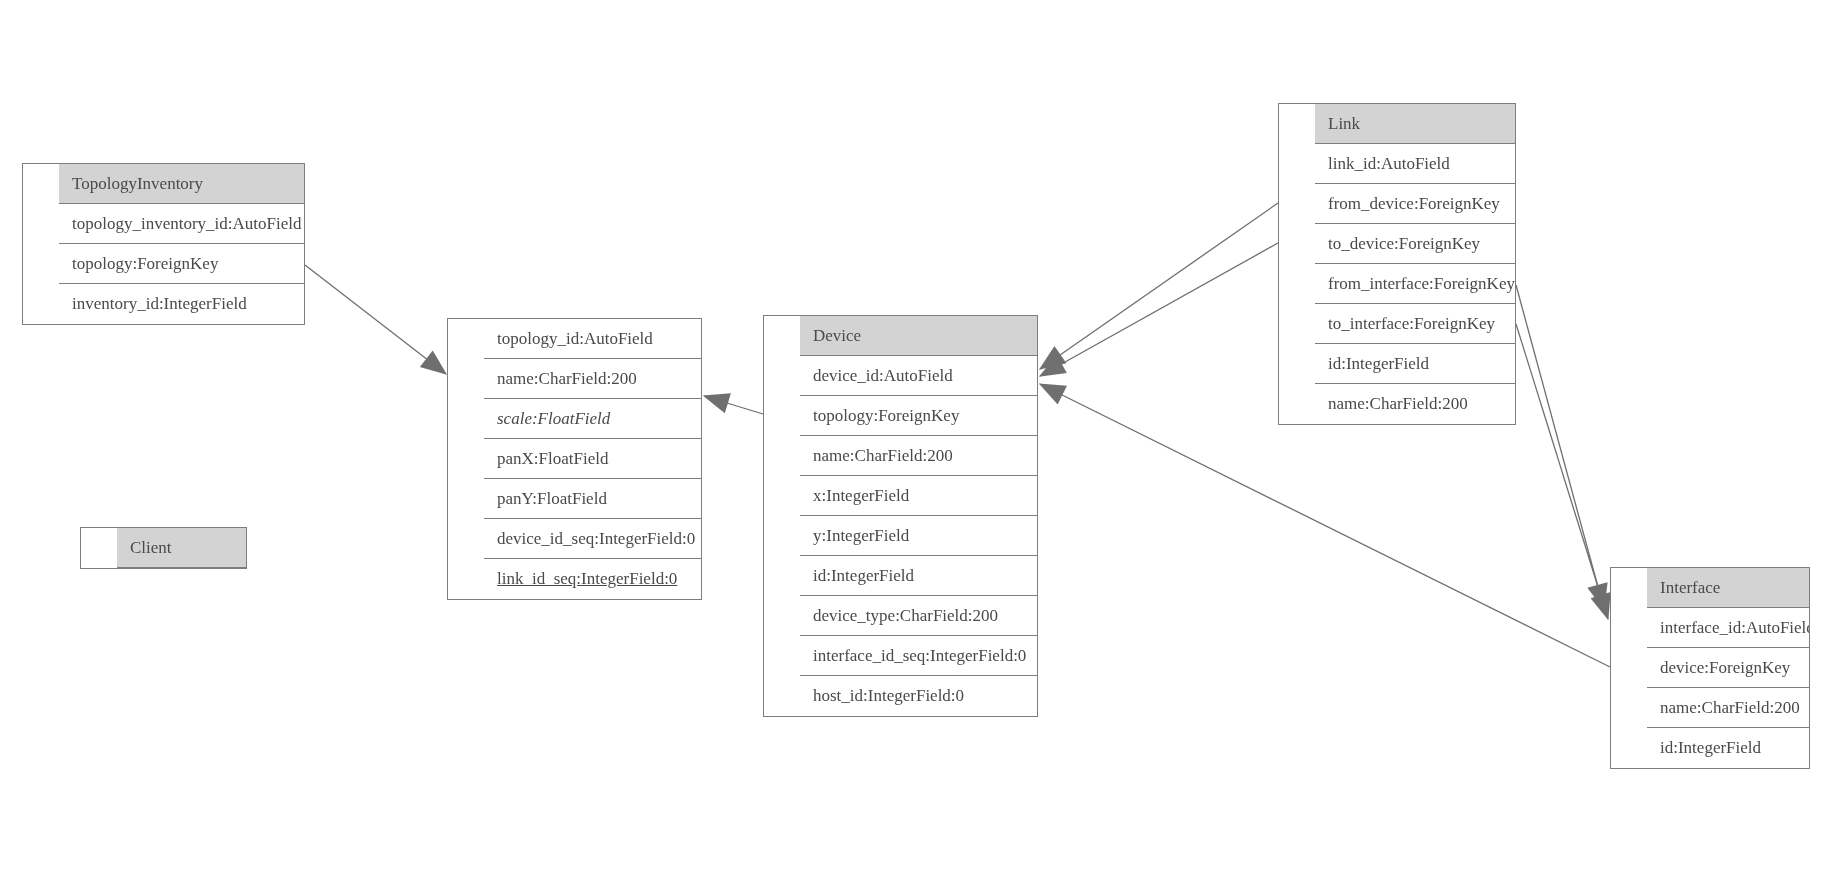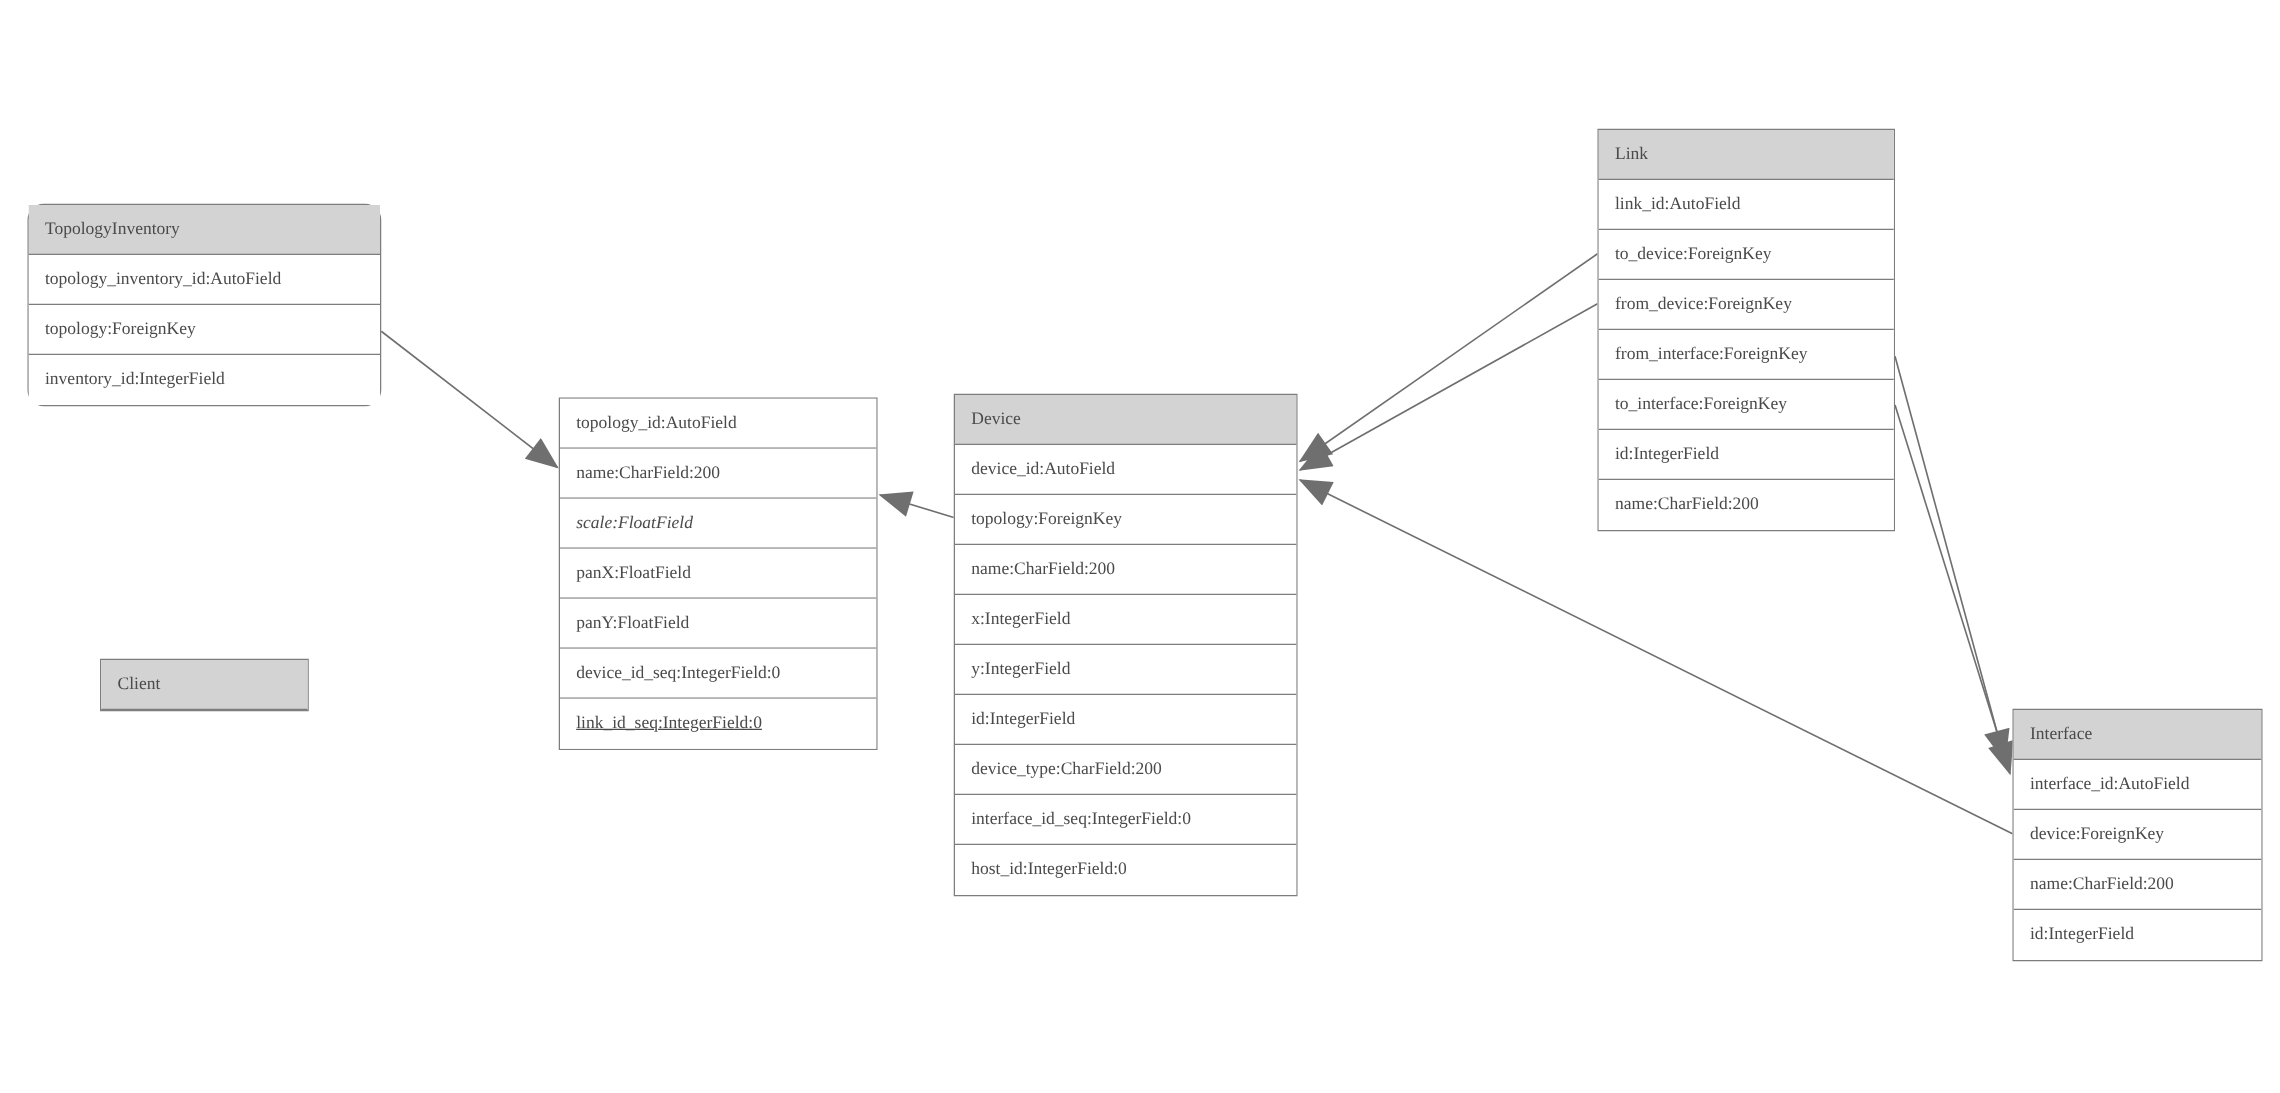--- a/index.html
+++ b/index.html
@@ -16,21 +16,22 @@
     left: 0; top: 0;
     width: 1824px; height: 874px;
   }
   #node-layer { position: absolute; left: 0; top: 0; width: 100%; height: 100%; }
   .entity {
     position: absolute;
     box-sizing: border-box;
     background: var(--row-fill, #ffffff);
     border: 1.5px solid var(--border, #7d7d7d);
     color: var(--text, #4a4a4a);
-    font-size: 14px;
+    font-size: 17px;
+    padding-left: 36px;
   }
   .entity-header {
     box-sizing: border-box;
     height: 40px;
     line-height: 39px;
     padding-left: 13px;
     background: var(--header-fill, #d3d3d3);
     border-bottom: 1px solid var(--border, #7d7d7d);
     white-space: nowrap;
     overflow: hidden;
@@ -60,21 +61,21 @@
       </defs>
       <line x1="305" y1="265" x2="446" y2="374" class="edge-line" marker-end="url(#arrow)"></line>
       <line x1="763" y1="414" x2="704" y2="396" class="edge-line" marker-end="url(#arrow)"></line>
       <line x1="1278" y1="203" x2="1040" y2="369" class="edge-line" marker-end="url(#arrow)"></line>
       <line x1="1278" y1="243" x2="1040" y2="376" class="edge-line" marker-end="url(#arrow)"></line>
       <line x1="1610" y1="667" x2="1040" y2="384" class="edge-line" marker-end="url(#arrow)"></line>
       <line x1="1516" y1="285" x2="1604" y2="609" class="edge-line" marker-end="url(#arrow)"></line>
       <line x1="1516" y1="324" x2="1608" y2="619" class="edge-line" marker-end="url(#arrow)"></line>
     </svg>
   <div id="node-layer">
-      <div class="entity" style="left: 22px; top: 163px; width: 283px; border-radius: 13px;">
+      <div class="entity" style="left: 22px; top: 163px; width: 283px;">
         <div class="entity-header" style="height: 40px;">TopologyInventory</div>
         <div class="entity-row" style="height: 40px;">topology_inventory_id:AutoField</div>
         <div class="entity-row" style="height: 40px;">topology:ForeignKey</div>
         <div class="entity-row" style="height: 40px;">inventory_id:IntegerField</div>
       </div>
       <div class="entity" style="left: 447px; top: 318px; width: 255px;">
         <div class="entity-row" style="height: 40px;">topology_id:AutoField</div>
         <div class="entity-row" style="height: 40px;">name:CharField:200</div>
         <div class="entity-row" style="height: 40px; font-style: italic;">scale:FloatField</div>
         <div class="entity-row" style="height: 40px;">panX:FloatField</div>
@@ -93,22 +94,22 @@
         <div class="entity-row" style="height: 40px;">x:IntegerField</div>
         <div class="entity-row" style="height: 40px;">y:IntegerField</div>
         <div class="entity-row" style="height: 40px;">id:IntegerField</div>
         <div class="entity-row" style="height: 40px;">device_type:CharField:200</div>
         <div class="entity-row" style="height: 40px;">interface_id_seq:IntegerField:0</div>
         <div class="entity-row" style="height: 40px;">host_id:IntegerField:0</div>
       </div>
       <div class="entity" style="left: 1278px; top: 103px; width: 238px;">
         <div class="entity-header" style="height: 40px;">Link</div>
         <div class="entity-row" style="height: 40px;">link_id:AutoField</div>
+        <div class="entity-row" style="height: 40px;">from_device:ForeignKey</div>
         <div class="entity-row" style="height: 40px;">to_device:ForeignKey</div>
-        <div class="entity-row" style="height: 40px;">from_device:ForeignKey</div>
         <div class="entity-row" style="height: 40px;">from_interface:ForeignKey</div>
         <div class="entity-row" style="height: 40px;">to_interface:ForeignKey</div>
         <div class="entity-row" style="height: 40px;">id:IntegerField</div>
         <div class="entity-row" style="height: 40px;">name:CharField:200</div>
       </div>
       <div class="entity" style="left: 1610px; top: 567px; width: 200px;">
         <div class="entity-header" style="height: 40px;">Interface</div>
         <div class="entity-row" style="height: 40px;">interface_id:AutoField</div>
         <div class="entity-row" style="height: 40px;">device:ForeignKey</div>
         <div class="entity-row" style="height: 40px;">name:CharField:200</div>

